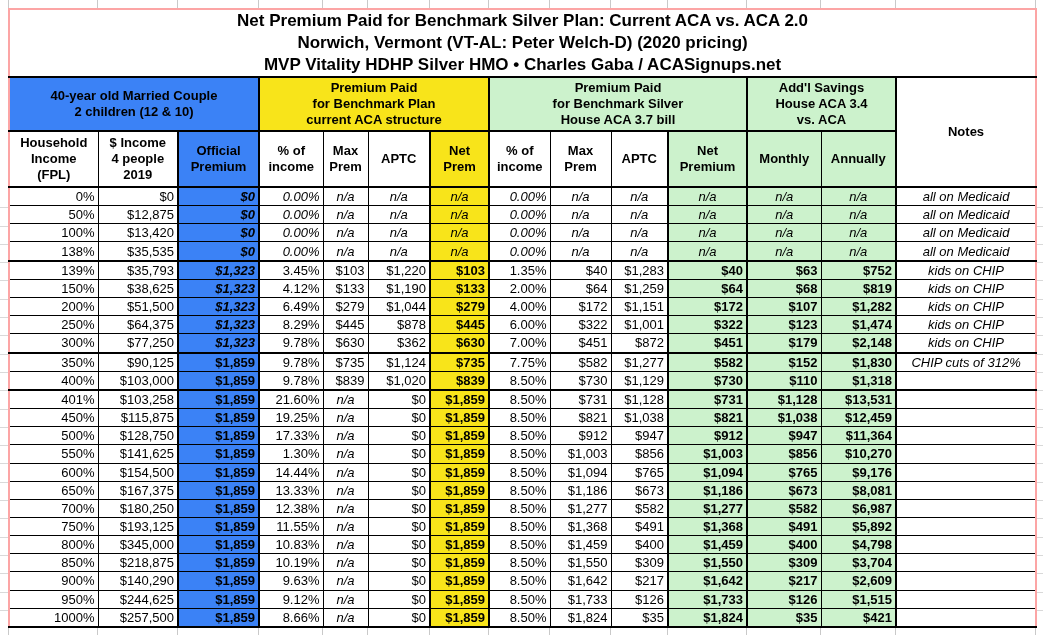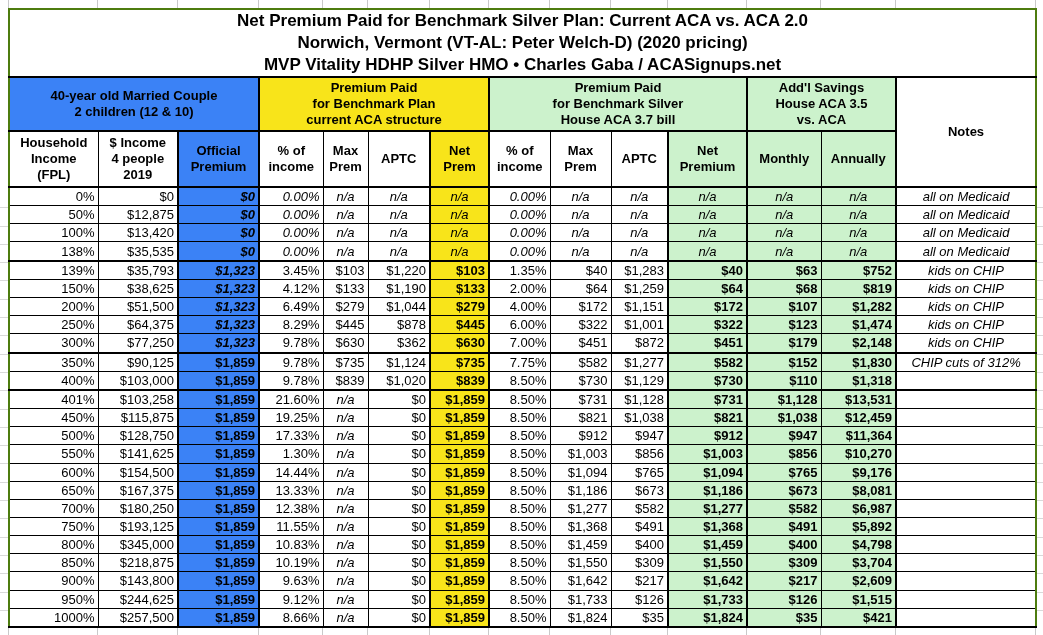--- a/index.html
+++ b/index.html
@@ -8,21 +8,21 @@
     font-family:"Liberation Sans","DejaVu Sans",sans-serif;
     position:relative;overflow:hidden;
   }
   .sheet{position:absolute;inset:0;}
   .grid-stub{position:absolute;width:1px;background:#c9c9c9;}
   .grid-h{position:absolute;width:8px;background:
     repeating-linear-gradient(to bottom,transparent 0,transparent 17.3px,#d9d9d9 17.3px,#d9d9d9 18.3px);}
   table.premium{
     position:absolute;left:8px;top:8px;width:1027px;height:620px;
     border-collapse:collapse;table-layout:fixed;
-    border:2px solid #4d7c0f;
+    border:2px solid #fca5a5;
   }
   td,th{
     border:1px solid #000;overflow:hidden;white-space:nowrap;
     padding:0 3px;font-size:13px;vertical-align:middle;color:#000;
   }
   .title-cell{
     height:66px;font-size:17px;font-weight:bold;text-align:center;
     border-bottom:2px solid #000;background:#fff;line-height:22px;
   }
   th{font-weight:bold;text-align:center;line-height:16px;}
@@ -112,21 +112,21 @@
             <div>for Benchmark Plan</div>
             <div>current ACA structure</div>
           </th>
           <th colspan="4" class="bg-green br2">
             <div>Premium Paid</div>
             <div>for Benchmark Silver</div>
             <div>House ACA 3.7 bill</div>
           </th>
           <th colspan="2" class="bg-green br2">
             <div>Add'l Savings</div>
-            <div>House ACA 3.5</div>
+            <div>House ACA 3.4</div>
             <div>vs. ACA</div>
           </th>
           <th colspan="1" rowspan="2">
             <div>Notes</div>
           </th>
         </tr>
       <tr class="colhead-row" id="colhead-row">
           <th>
             <div>Household</div>
             <div>Income</div>
@@ -511,21 +511,21 @@
           <td class="num">8.50%</td>
           <td class="num">$1,550</td>
           <td class="num br2">$309</td>
           <td class="num bg-green br2 bold">$1,550</td>
           <td class="num bg-green bold">$309</td>
           <td class="num bg-green br2 bold">$3,704</td>
           <td class="center italic"></td>
         </tr>
         <tr>
           <td class="num">900%</td>
-          <td class="num br2">$143,800</td>
+          <td class="num br2">$140,290</td>
           <td class="num bg-pale br2 bold">$1,859</td>
           <td class="num">9.63%</td>
           <td class="center italic">n/a</td>
           <td class="num br2">$0</td>
           <td class="num bg-bright br2 bold">$1,859</td>
           <td class="num">8.50%</td>
           <td class="num">$1,642</td>
           <td class="num br2">$217</td>
           <td class="num bg-green br2 bold">$1,642</td>
           <td class="num bg-green bold">$217</td>

